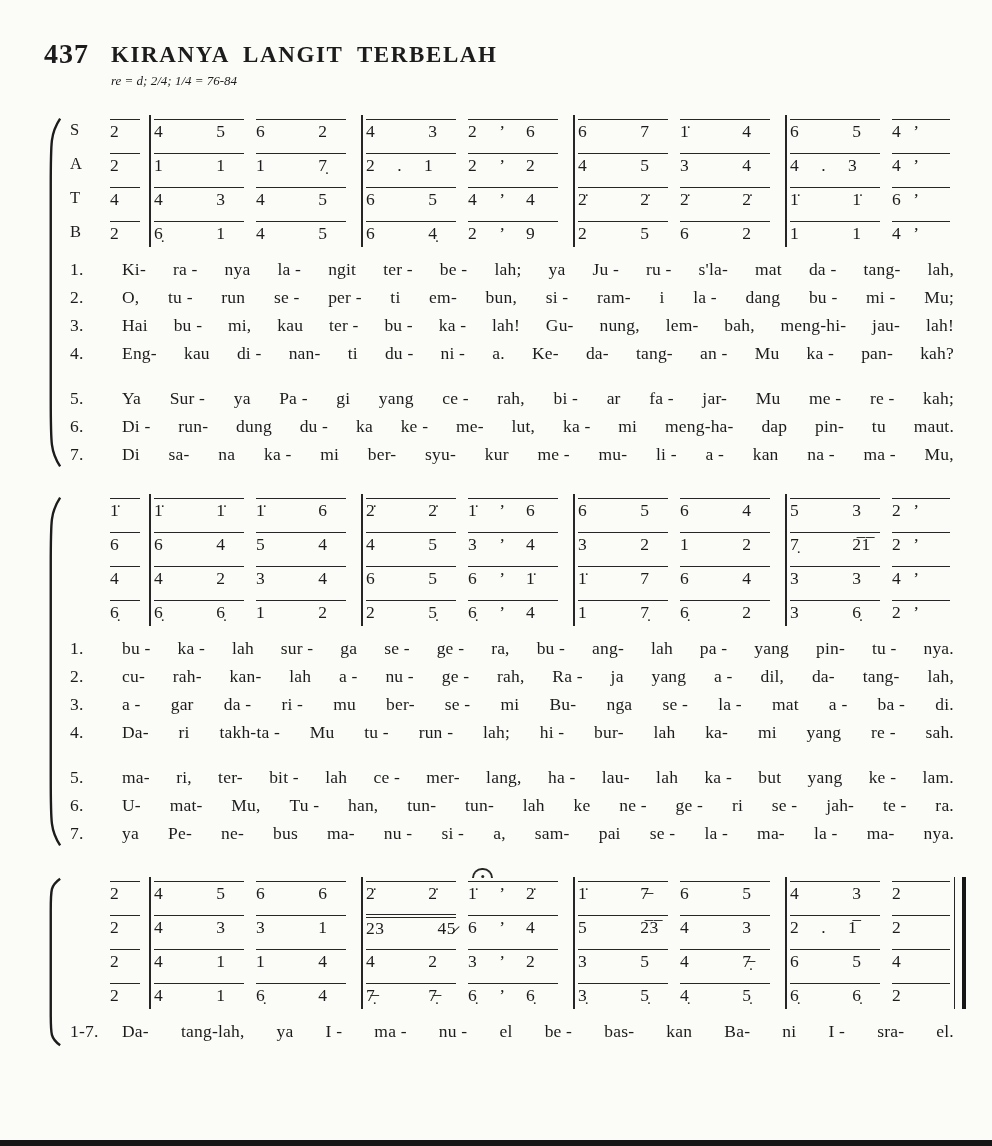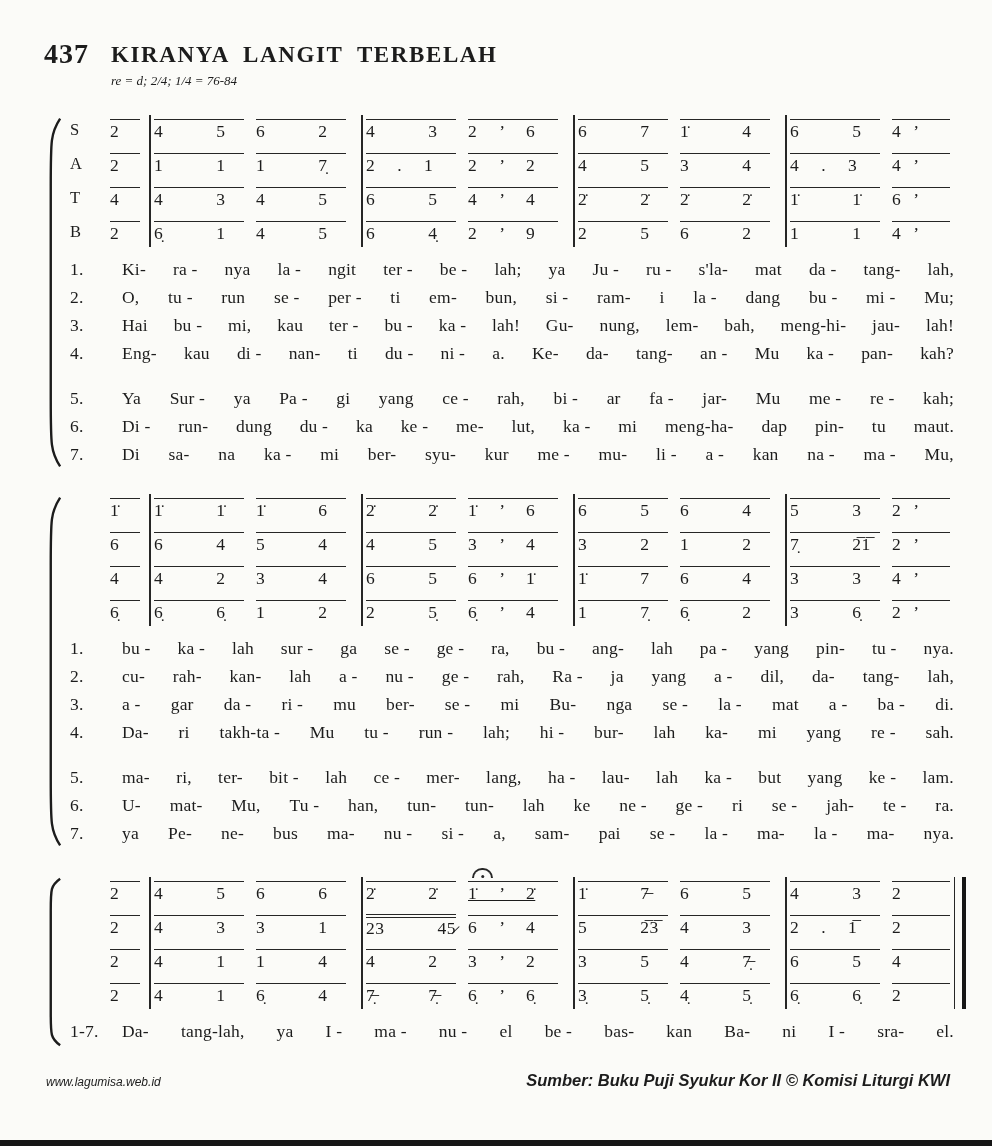--- a/index.html
+++ b/index.html
@@ -624,21 +624,21 @@
         </div>
         <div class="cell" style="grid-area: 1 / 4;">
           <div class="grp w2">4 5</div>
         </div>
         <div class="cell" style="grid-area: 1 / 5;">
           <div class="grp w2">6 6</div>
         </div>
         <div class="cell" style="grid-area: 1 / 7;">
           <div class="grp w2">2̇ 2̇</div>
         </div>
-        <div class="cell" style="grid-area: 1 / 8; text-decoration: underline;">
+        <div class="cell" style="grid-area: 1 / 8;">
           <div class="grp w3">1̇ ’ 2̇</div>
           <div class="fermata"></div>
         </div>
         <div class="cell" style="grid-area: 1 / 10;">
           <div class="grp w2">1̇ 7̶</div>
         </div>
         <div class="cell" style="grid-area: 1 / 11;">
           <div class="grp w2">6 5</div>
         </div>
         <div class="cell" style="grid-area: 1 / 13;">
@@ -746,19 +746,15 @@
             <span>Ba-</span>
             <span>ni</span>
             <span>I -</span>
             <span>sra-</span>
             <span>el.</span>
           </div>
         </div>
       </div>
   </div>
 
-  <div class="footer">
-    <span class="f-left">www.lagumisa.web.id</span>
-    <span class="f-right">Sumber: Buku Puji Syukur Kor II © Komisi Liturgi KWI</span>
-  </div>
 
   <div class="scan-edge"></div>
 </div>
 
 </body></html>

